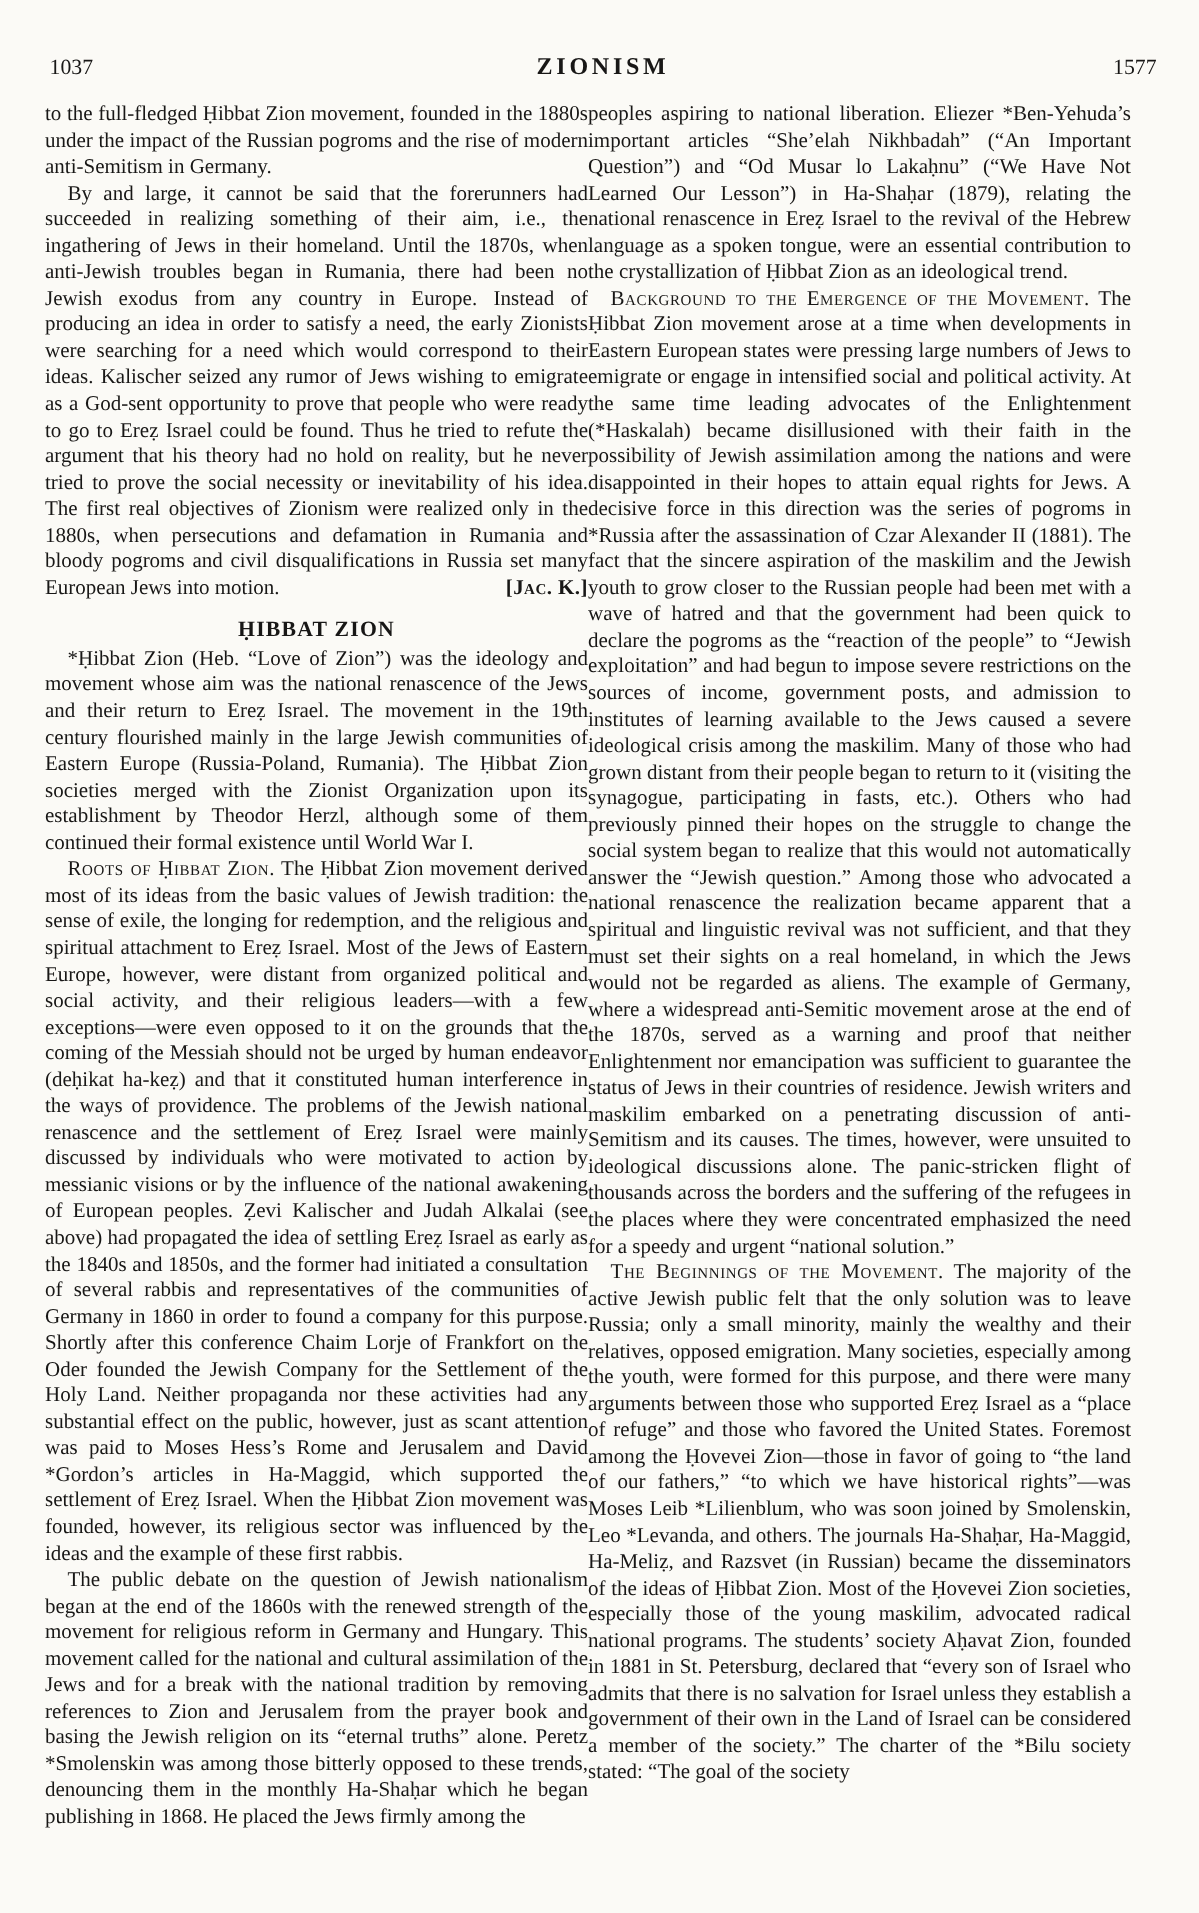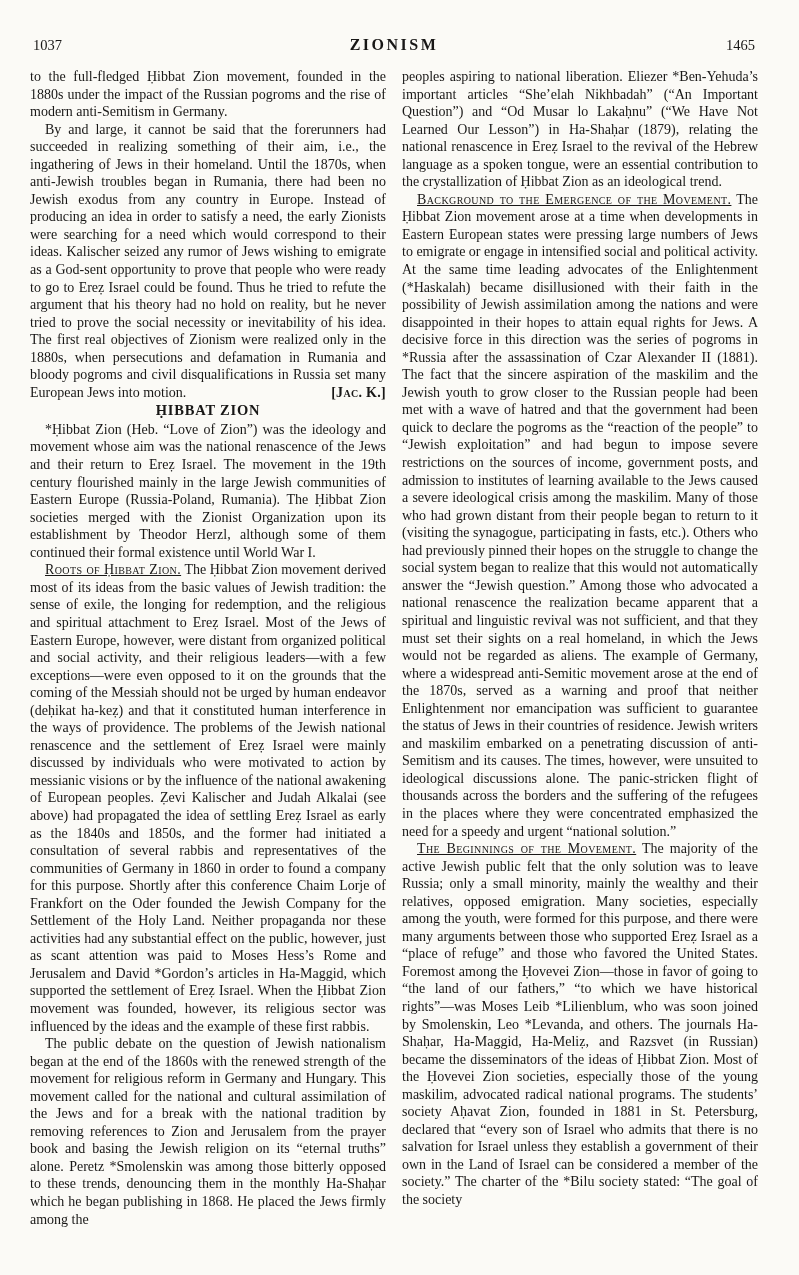--- a/index.html
+++ b/index.html
@@ -3,65 +3,65 @@
 <meta charset="utf-8">
 <style>
   html, body { margin: 0; padding: 0; }
   body {
     width: 799px; height: 1275px;
     background: #fbfaf6;
     color: #181716;
     font-family: "Liberation Serif", "DejaVu Serif", serif;
     overflow: hidden;
   }
-  .page { padding: 36px 41px 0 30px; }
+  .page { padding: 36px 25px 0 30px; }
   .page-header {
     display: grid;
     grid-template-columns: 1fr auto 1fr;
     align-items: baseline;
     margin-bottom: 14px;
     padding: 0 3px;
   }
   .pagenum { font-size: 14.5px; }
   .pagenum.right { text-align: right; }
   .running-title {
     text-align: left;
     font-weight: bold;
     font-size: 16px;
     letter-spacing: 2.5px;
   }
-  .columns { display: flex; gap: 16px; }
+  .columns { display: flex; }
   .col {
     width: 362px;
     font-size: 14px;
     line-height: 17.55px;
     text-align: justify;
     hyphens: auto;
   }
   p.para { margin: 0; }
   p.para.indent { text-indent: 15px; }
   .section-heading {
     font-size: 14.5px;
     font-weight: bold;
     text-align: center;
     letter-spacing: 0.8px;
-    margin: 1px 0 1px 0;
+    margin: 11px 0 1px 0;
   }
   .run-italic { }
-  .run-smallcaps { font-variant: small-caps; letter-spacing: 0.4px; text-decoration: underline; }
+  .run-smallcaps { font-variant: small-caps; letter-spacing: 0.4px; }
   .signature { float: right; font-variant: small-caps; letter-spacing: 0.3px; font-weight: bold; }
 </style>
 </head>
 <body>
 
 <div class="page">
   <div class="page-header">
     <span class="pagenum left">1037</span>
     <span class="running-title">ZIONISM</span>
-    <span class="pagenum right">1465</span>
+    <span class="pagenum right">1577</span>
   </div>
   <div class="columns">
     <div class="col">
         <p class="para"><span>to the full-fledged Ḥibbat Zion movement, founded in the 1880s under the impact of the Russian pogroms and the rise of modern anti-Semitism in Germany.</span></p>
         <p class="para indent"><span>By and large, it cannot be said that the forerunners had succeeded in realizing something of their aim, i.e., the ingathering of Jews in their homeland. Until the 1870s, when anti-Jewish troubles began in Rumania, there had been no Jewish exodus from any country in Europe. Instead of producing an idea in order to satisfy a need, the early Zionists were searching for a need which would correspond to their ideas. Kalischer seized any rumor of Jews wishing to emigrate as a God-sent opportunity to prove that people who were ready to go to Ereẓ Israel could be found. Thus he tried to refute the argument that his theory had no hold on reality, but he never tried to prove the social necessity or inevitability of his idea. The first real objectives of Zionism were realized only in the 1880s, when persecutions and defamation in Rumania and bloody pogroms and civil disqualifications in Russia set many European Jews into motion.</span><span class="signature">[Jac. K.]</span></p>
         <div class="section-heading">ḤIBBAT ZION</div>
         <p class="para indent"><span>*Ḥibbat Zion (Heb. “Love of Zion”) was the ideology and movement whose aim was the national renascence of the Jews and their return to Ereẓ Israel. The movement in the 19th century flourished mainly in the large Jewish communities of Eastern Europe (Russia-Poland, Rumania). The Ḥibbat Zion societies merged with the Zionist Organization upon its establishment by Theodor Herzl, although some of them continued their formal existence until World War I.</span></p>
         <p class="para indent"><span class="run-smallcaps">Roots of Ḥibbat Zion.</span><span> The Ḥibbat Zion movement derived most of its ideas from the basic values of Jewish tradition: the sense of exile, the longing for redemption, and the religious and spiritual attachment to Ereẓ Israel. Most of the Jews of Eastern Europe, however, were distant from organized political and social activity, and their religious leaders—with a few exceptions—were even opposed to it on the grounds that the coming of the Messiah should not be urged by human endeavor </span><span class="run-italic">(deḥikat ha-keẓ)</span><span> and that it constituted human interference in the ways of providence. The problems of the Jewish national renascence and the settlement of Ereẓ Israel were mainly discussed by individuals who were motivated to action by messianic visions or by the influence of the national awakening of European peoples. Ẓevi Kalischer and Judah Alkalai (see above) had propagated the idea of settling Ereẓ Israel as early as the 1840s and 1850s, and the former had initiated a consultation of several rabbis and representatives of the communities of Germany in 1860 in order to found a company for this purpose. Shortly after this conference Chaim Lorje of Frankfort on the Oder founded the Jewish Company for the Settlement of the Holy Land. Neither propaganda nor these activities had any substantial effect on the public, however, just as scant attention was paid to Moses Hess’s </span><span class="run-italic">Rome and Jerusalem</span><span> and David *Gordon’s articles in </span><span class="run-italic">Ha-Maggid,</span><span> which supported the settlement of Ereẓ Israel. When the Ḥibbat Zion movement was founded, however, its religious sector was influenced by the ideas and the example of these first rabbis.</span></p>
         <p class="para indent"><span>The public debate on the question of Jewish nationalism began at the end of the 1860s with the renewed strength of the movement for religious reform in Germany and Hungary. This movement called for the national and cultural assimilation of the Jews and for a break with the national tradition by removing references to Zion and Jerusalem from the prayer book and basing the Jewish religion on its “eternal truths” alone. Peretz *Smolenskin was among those bitterly opposed to these trends, denouncing them in the monthly </span><span class="run-italic">Ha-Shaḥar</span><span> which he began publishing in 1868. He placed the Jews firmly among the</span></p>
       </div>

